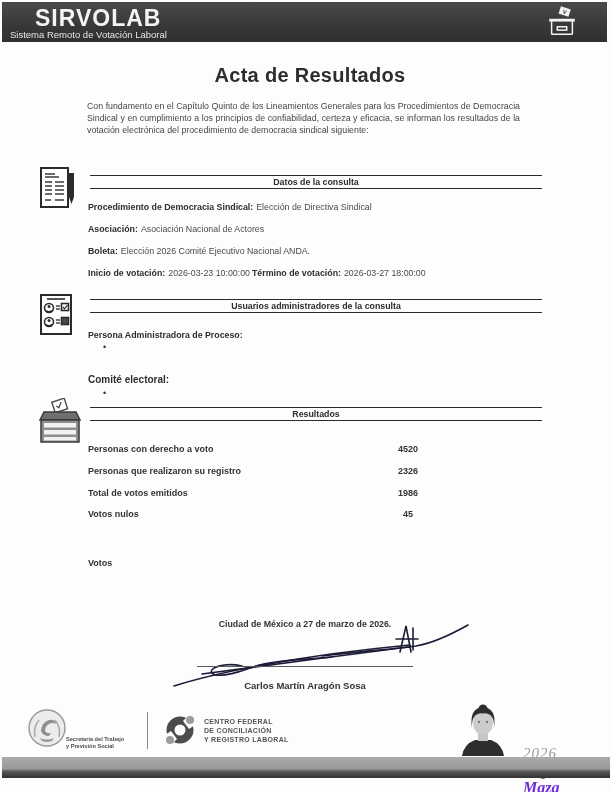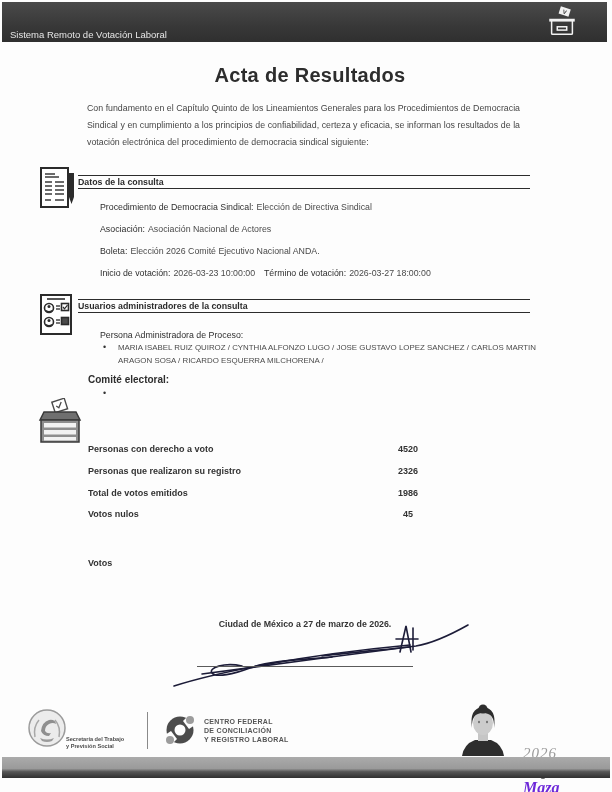--- a/index.html
+++ b/index.html
@@ -13,30 +13,30 @@
     position:absolute;top:2px;left:2px;right:5px;height:40px;
     background:linear-gradient(180deg,#4a4a4a 0%,#383838 60%,#2f2f2f 100%);
   }
   .app-name{position:absolute;left:33px;top:3px;font-size:23px;font-weight:800;color:#f4f4f4;letter-spacing:1px;}
   .tagline{position:absolute;left:8px;top:27px;font-size:9.5px;color:#e6e6e6;}
   .hdr-ico{position:absolute;right:28px;top:4px;}
   
   .title{position:absolute;top:60px;left:0;width:100%;margin:4px;text-align:center;
     font-size:20px;font-weight:800;color:#2d2d2d;letter-spacing:.3px;}
   .intro{position:absolute;top:100px;left:87px;width:433px;margin:0;
-    font-size:8.8px;line-height:17px;text-align:justify;color:#464646;}
-  
-  .band{position:absolute;left:78px;width:452px;height:12px;
+    font-size:8.8px;line-height:12px;text-align:justify;color:#464646;}
+  
+  .band{position:absolute;left:90px;width:452px;height:12px;
     border-top:1.7px solid #2c2c2c;border-bottom:1.7px solid #2c2c2c;
-    display:flex;align-items:center;justify-content:flex-start;}
+    display:flex;align-items:center;justify-content:center;}
   .band span{font-size:8.8px;font-weight:700;color:#2c2c2c;}
   .sec-ico{position:absolute;}
   
   .field{position:absolute;left:88px;font-size:8.8px;color:#4a4a4a;white-space:nowrap;}
-  .field b{color:#2e2e2e;font-weight:400;margin-right:3px;margin-left:12px;}
+  .field b{color:#2e2e2e;font-weight:700;margin-right:3px;}
   .bullet{position:absolute;font-size:9px;color:#333;}
   .names{position:absolute;left:118px;width:424px;font-size:7.9px;line-height:12.5px;color:#4a4a4a;}
   .comite{position:absolute;left:88px;font-size:10px;font-weight:700;color:#2e2e2e;}
   
   .res-label{position:absolute;left:88px;font-size:9px;font-weight:700;color:#333;white-space:nowrap;}
   .res-value{position:absolute;left:328px;width:160px;text-align:center;font-size:9px;font-weight:700;color:#333;}
   .planillas{position:absolute;left:287px;top:524px;width:248px;text-align:center;
     font-size:8.5px;font-weight:700;line-height:14px;color:#333;}
   
   .place-date{position:absolute;top:619px;left:150px;width:310px;text-align:center;
@@ -61,20 +61,21 @@
   .bottom-bar{position:absolute;left:2px;right:2px;top:757px;height:21px;
     background:linear-gradient(180deg,#ababab 0%,#9a9a9a 55%,#565656 70%,#303030 100%);}
   .abs{position:absolute;}
 </style>
 </head>
 <body>
 
 <div class="page">
 
   <header class="topbar">
+    <div class="app-name">SIRVOLAB</div>
     <div class="tagline">Sistema Remoto de Votación Laboral</div>
     <svg class="hdr-ico" width="34" height="34" viewBox="0 0 36 36">
       <g fill="none" stroke="#f2f2f2" stroke-width="1.6">
         <rect x="7" y="15" width="22" height="15" rx="1"></rect>
         <line x1="4.5" y1="15" x2="31.5" y2="15" stroke-width="3"></line>
         <rect x="13" y="22" width="10" height="3.5"></rect>
       </g>
       <g transform="rotate(18 21 7)">
         <rect x="15" y="2" width="11" height="8" fill="#f2f2f2"></rect>
         <text x="20.5" y="8.5" font-size="6" font-weight="bold" fill="#333" text-anchor="middle" font-family="Liberation Sans, sans-serif">V</text>
@@ -142,36 +143,38 @@
     <rect x="22.5" y="25.5" width="7" height="7" fill="#4a4a4a" stroke="#2b2b2b" stroke-width="1.6"></rect>
   </svg>
   <div class="band" style="top:299px">
     <span>Usuarios administradores de la consulta</span>
   </div>
 
   <div class="field" style="top:330px">
     <b>Persona Administradora de Proceso:</b>
   </div>
   <div class="bullet" style="left:103px;top:342px">•</div>
-  <div class="names" style="top:342px">MARIA ISABEL RUIZ QUIROZ / CYNTHIA ALFONZO LUGO / JOSE GUSTAVO LOPEZ SANCHEZ / CARLOS MARTIN ARAGON SOSA / RICARDO ESQUERRA MILCHORENA /</div>
 
   <div class="comite" style="top:374px">Comité electoral:</div>
   <div class="bullet" style="left:103px;top:388px">•</div>
 
   <svg class="sec-ico" style="left:36px;top:398px" width="48" height="48" viewBox="0 0 48 48">
     <g transform="rotate(-18 24 10)">
       <rect x="18" y="2" width="13" height="11" fill="#fff" stroke="#4a4a4a" stroke-width="1.4"></rect>
       <path d="M21 7 l2 2.4 l4-4.8" fill="none" stroke="#4a4a4a" stroke-width="1.3"></path>
     </g>
     <path d="M8 14 L40 14 L44 22 L4 22 Z" fill="#6f6f6f" stroke="#3a3a3a" stroke-width="1.5"></path>
     <rect x="5" y="22" width="38" height="22" fill="#8e8e8e" stroke="#3a3a3a" stroke-width="1.5"></rect>
     <rect x="8" y="25" width="32" height="4.5" fill="#f2f2f2"></rect>
     <rect x="8" y="32" width="32" height="4.5" fill="#f2f2f2"></rect>
     <rect x="8" y="39" width="32" height="3.5" fill="#f2f2f2"></rect>
   </svg>
+  <div class="band" style="top:407px">
+    <span>Resultados</span>
+  </div>
 
   <div class="res-label" style="top:444px">Personas con derecho a voto</div>
   <div class="res-value" style="top:444px">4520</div>
   <div class="res-label" style="top:466px">Personas que realizaron su registro</div>
   <div class="res-value" style="top:466px">2326</div>
   <div class="res-label" style="top:488px">Total de votos emitidos</div>
   <div class="res-value" style="top:488px">1986</div>
   <div class="res-label" style="top:509px">Votos nulos</div>
   <div class="res-value" style="top:509px">45</div>
 
@@ -183,20 +186,21 @@
       <path d="M2 64 C40 52 120 34 238 23"></path>
       <path d="M30 52 C90 44 180 32 244 24 C262 21 280 12 296 3"></path>
       <path d="M70 44 C52 40 36 46 40 51 C44 56 62 52 78 46 C100 38 130 38 160 35"></path>
       <path d="M150 34 C180 30 210 28 238 25"></path>
       <path d="M228 30 L234 4 L239 30"></path>
       <path d="M241 28 L241 6"></path>
       <path d="M224 17 L246 17"></path>
     </g>
   </svg>
   <div class="sig-line"></div>
+  <div class="signer">Carlos Martín Aragón Sosa</div>
 
   <svg class="abs" style="left:27px;top:707px" width="40" height="42" viewBox="0 0 40 42">
     <circle cx="20" cy="21" r="18" fill="#ececec" stroke="#9b9b9b" stroke-width="1.5"></circle>
     <path d="M8 30 Q6 20 12 13" fill="none" stroke="#a8a8a8" stroke-width="1.5"></path>
     <path d="M32 30 Q34 20 28 13" fill="none" stroke="#a8a8a8" stroke-width="1.5"></path>
     <path d="M14 24 Q15 15 22 13 Q28 12 29 17 Q26 15 22 17 Q18 19 18 24 Q20 27 24 26 L22 29 Q16 29 14 24 Z" fill="#8f8f8f"></path>
     <path d="M13 31 Q20 34 27 31 L25 34 Q20 36 15 34 Z" fill="#9b9b9b"></path>
   </svg>
   <div class="trabajo-sub">
     <div>Secretaría del Trabajo</div>

